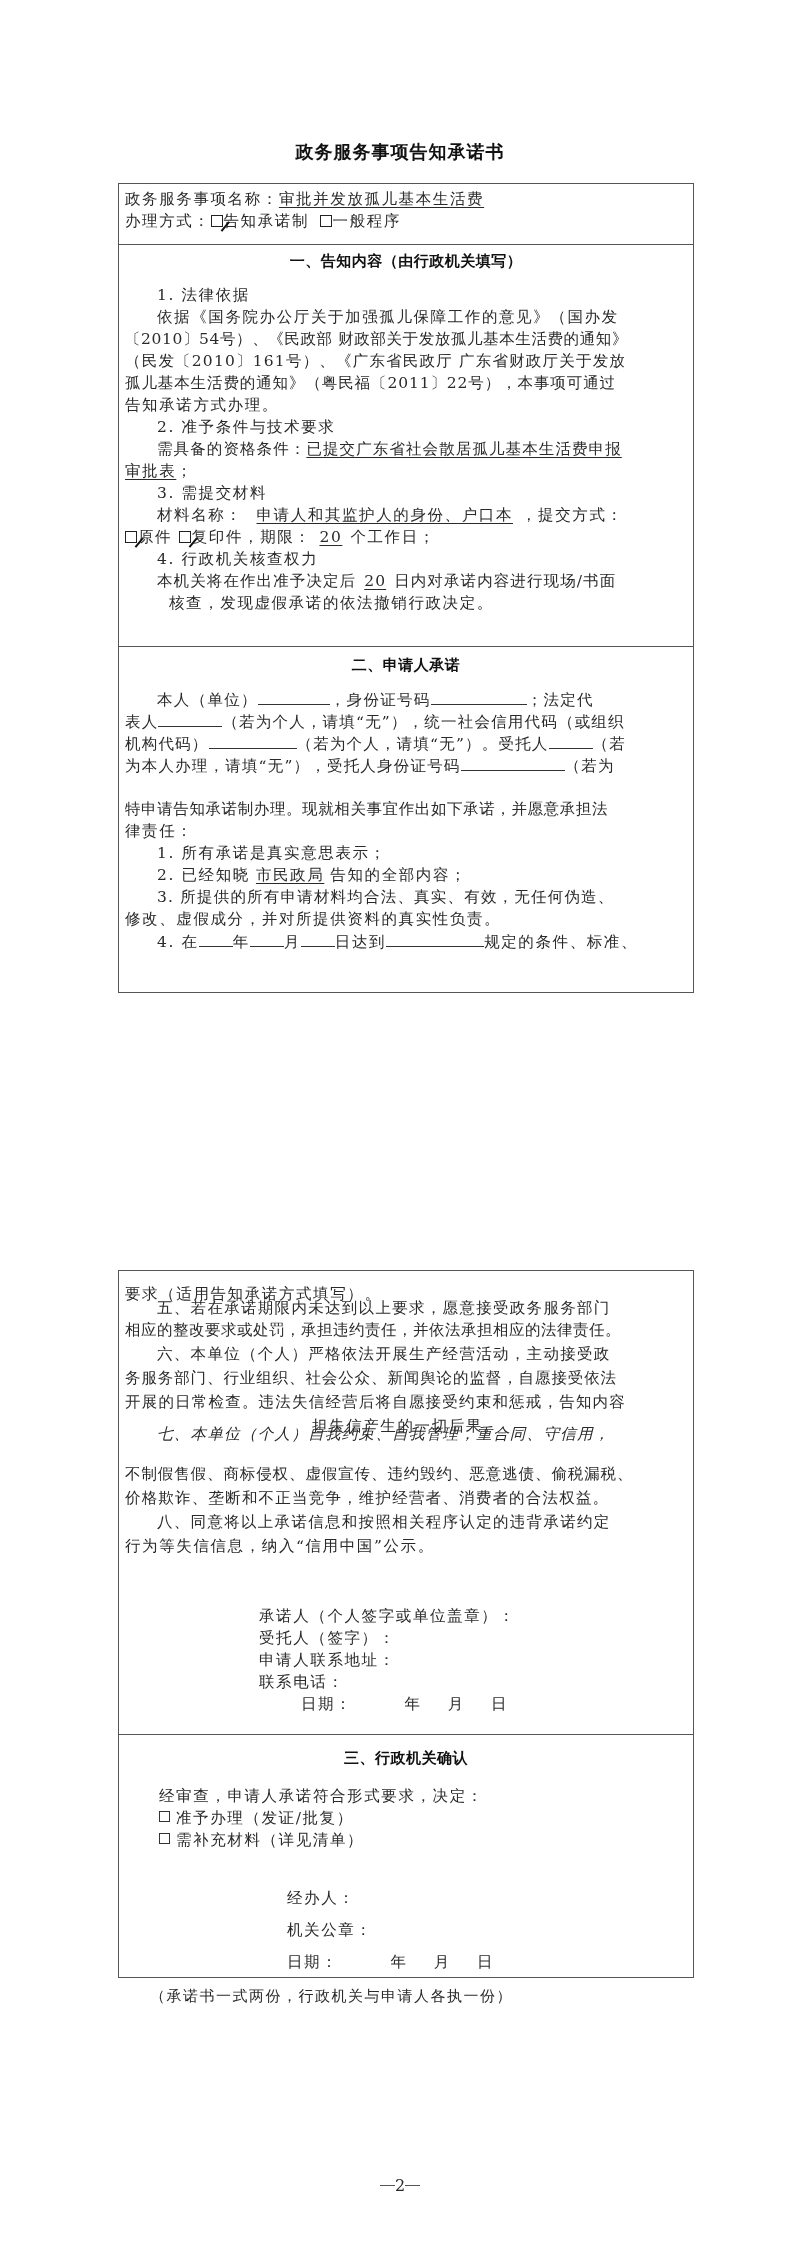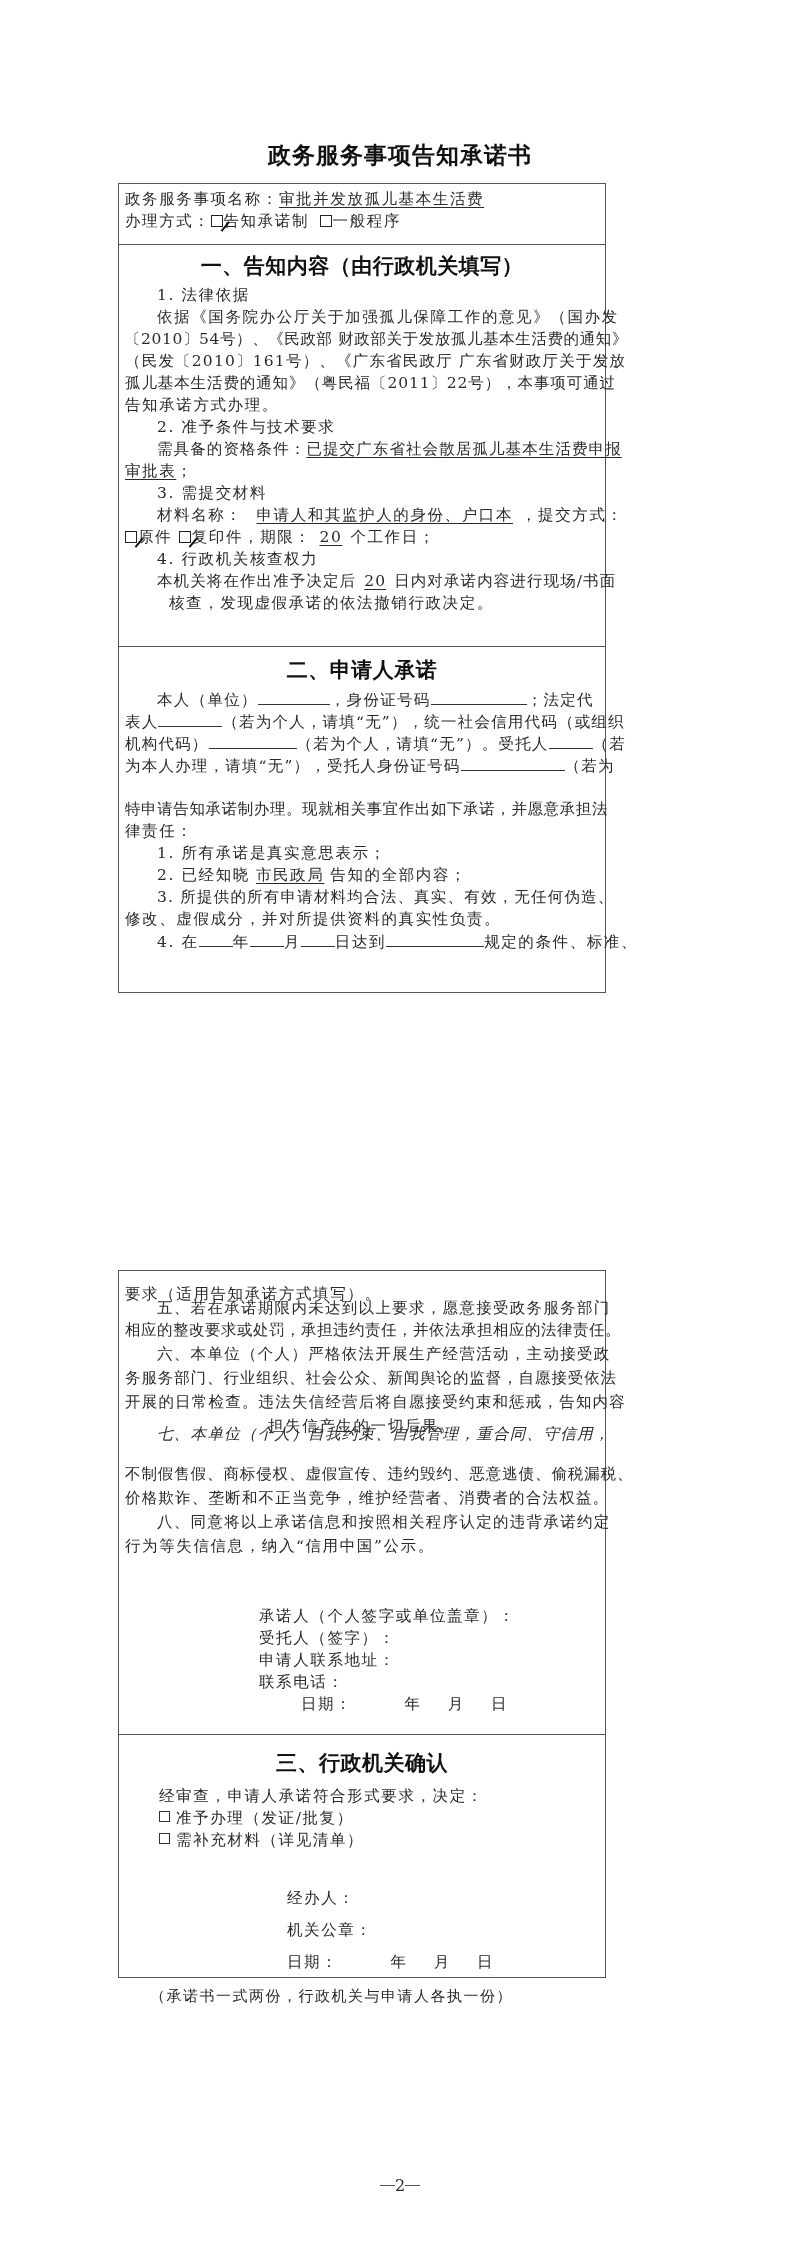--- a/index.html
+++ b/index.html
@@ -3,37 +3,37 @@
 <meta charset="utf-8">
 <style>
   html, body { margin: 0; padding: 0; background: #ffffff; }
   body {
     width: 800px; height: 2260px; position: relative; overflow: hidden;
     font-family: "DejaVu Serif", "Liberation Serif", serif;
     color: #2a2a2a; font-size: 15.5px;
   }
   .title {
     position: absolute; top: 140px; left: 0; width: 800px; text-align: center;
-    font-size: 23px; font-weight: bold; letter-spacing: 1px; color: #111;
+    font-size: 18px; font-weight: bold; letter-spacing: 1px; color: #111;
   }
   .box {
-    position: absolute; left: 118px; width: 488px;
+    position: absolute; left: 118px; width: 576px;
     border: 1.5px solid #555; box-sizing: border-box;
   }
   .box1 { top: 183px; height: 810px; }
   .box2 { top: 1270px; height: 708px; }
   .divider { position: absolute; left: 0; right: 0; border-top: 1.5px solid #555; }
   .line {
     position: absolute; left: 6px; right: 6px; height: 22px; line-height: 22px;
     white-space: nowrap; letter-spacing: 1.6px;
   }
   .heading {
     position: absolute; left: 0; right: 0; text-align: center;
     font-family: "DejaVu Sans", "Liberation Sans", sans-serif;
-    font-weight: bold; font-size: 21px; letter-spacing: 0.5px; color: #111;
+    font-weight: bold; font-size: 15px; letter-spacing: 0.5px; color: #111;
   }
   .ul { text-decoration: underline; text-underline-offset: 3px; }
   .blank { display: inline-block; border-bottom: 1px solid #333; height: 16px; vertical-align: baseline; }
   .chk { display: inline-block; width: 12px; height: 12px; border: 1.3px solid #222; position: relative; vertical-align: -1px; margin-right: 1px; box-sizing: border-box; }
   .chk.on::after {
     content: ""; position: absolute; left: 1px; top: -4px; width: 10px; height: 12px;
     border-right: 2px solid #111; transform: rotate(40deg); transform-origin: bottom left;
   }
   .sq { display: inline-block; width: 9px; height: 9px; border: 1px solid #333; margin-right: 6px; vertical-align: 1px; }
   .foot { position: absolute; top: 1987px; left: 150px; letter-spacing: 1.5px; font-size: 15px; }

